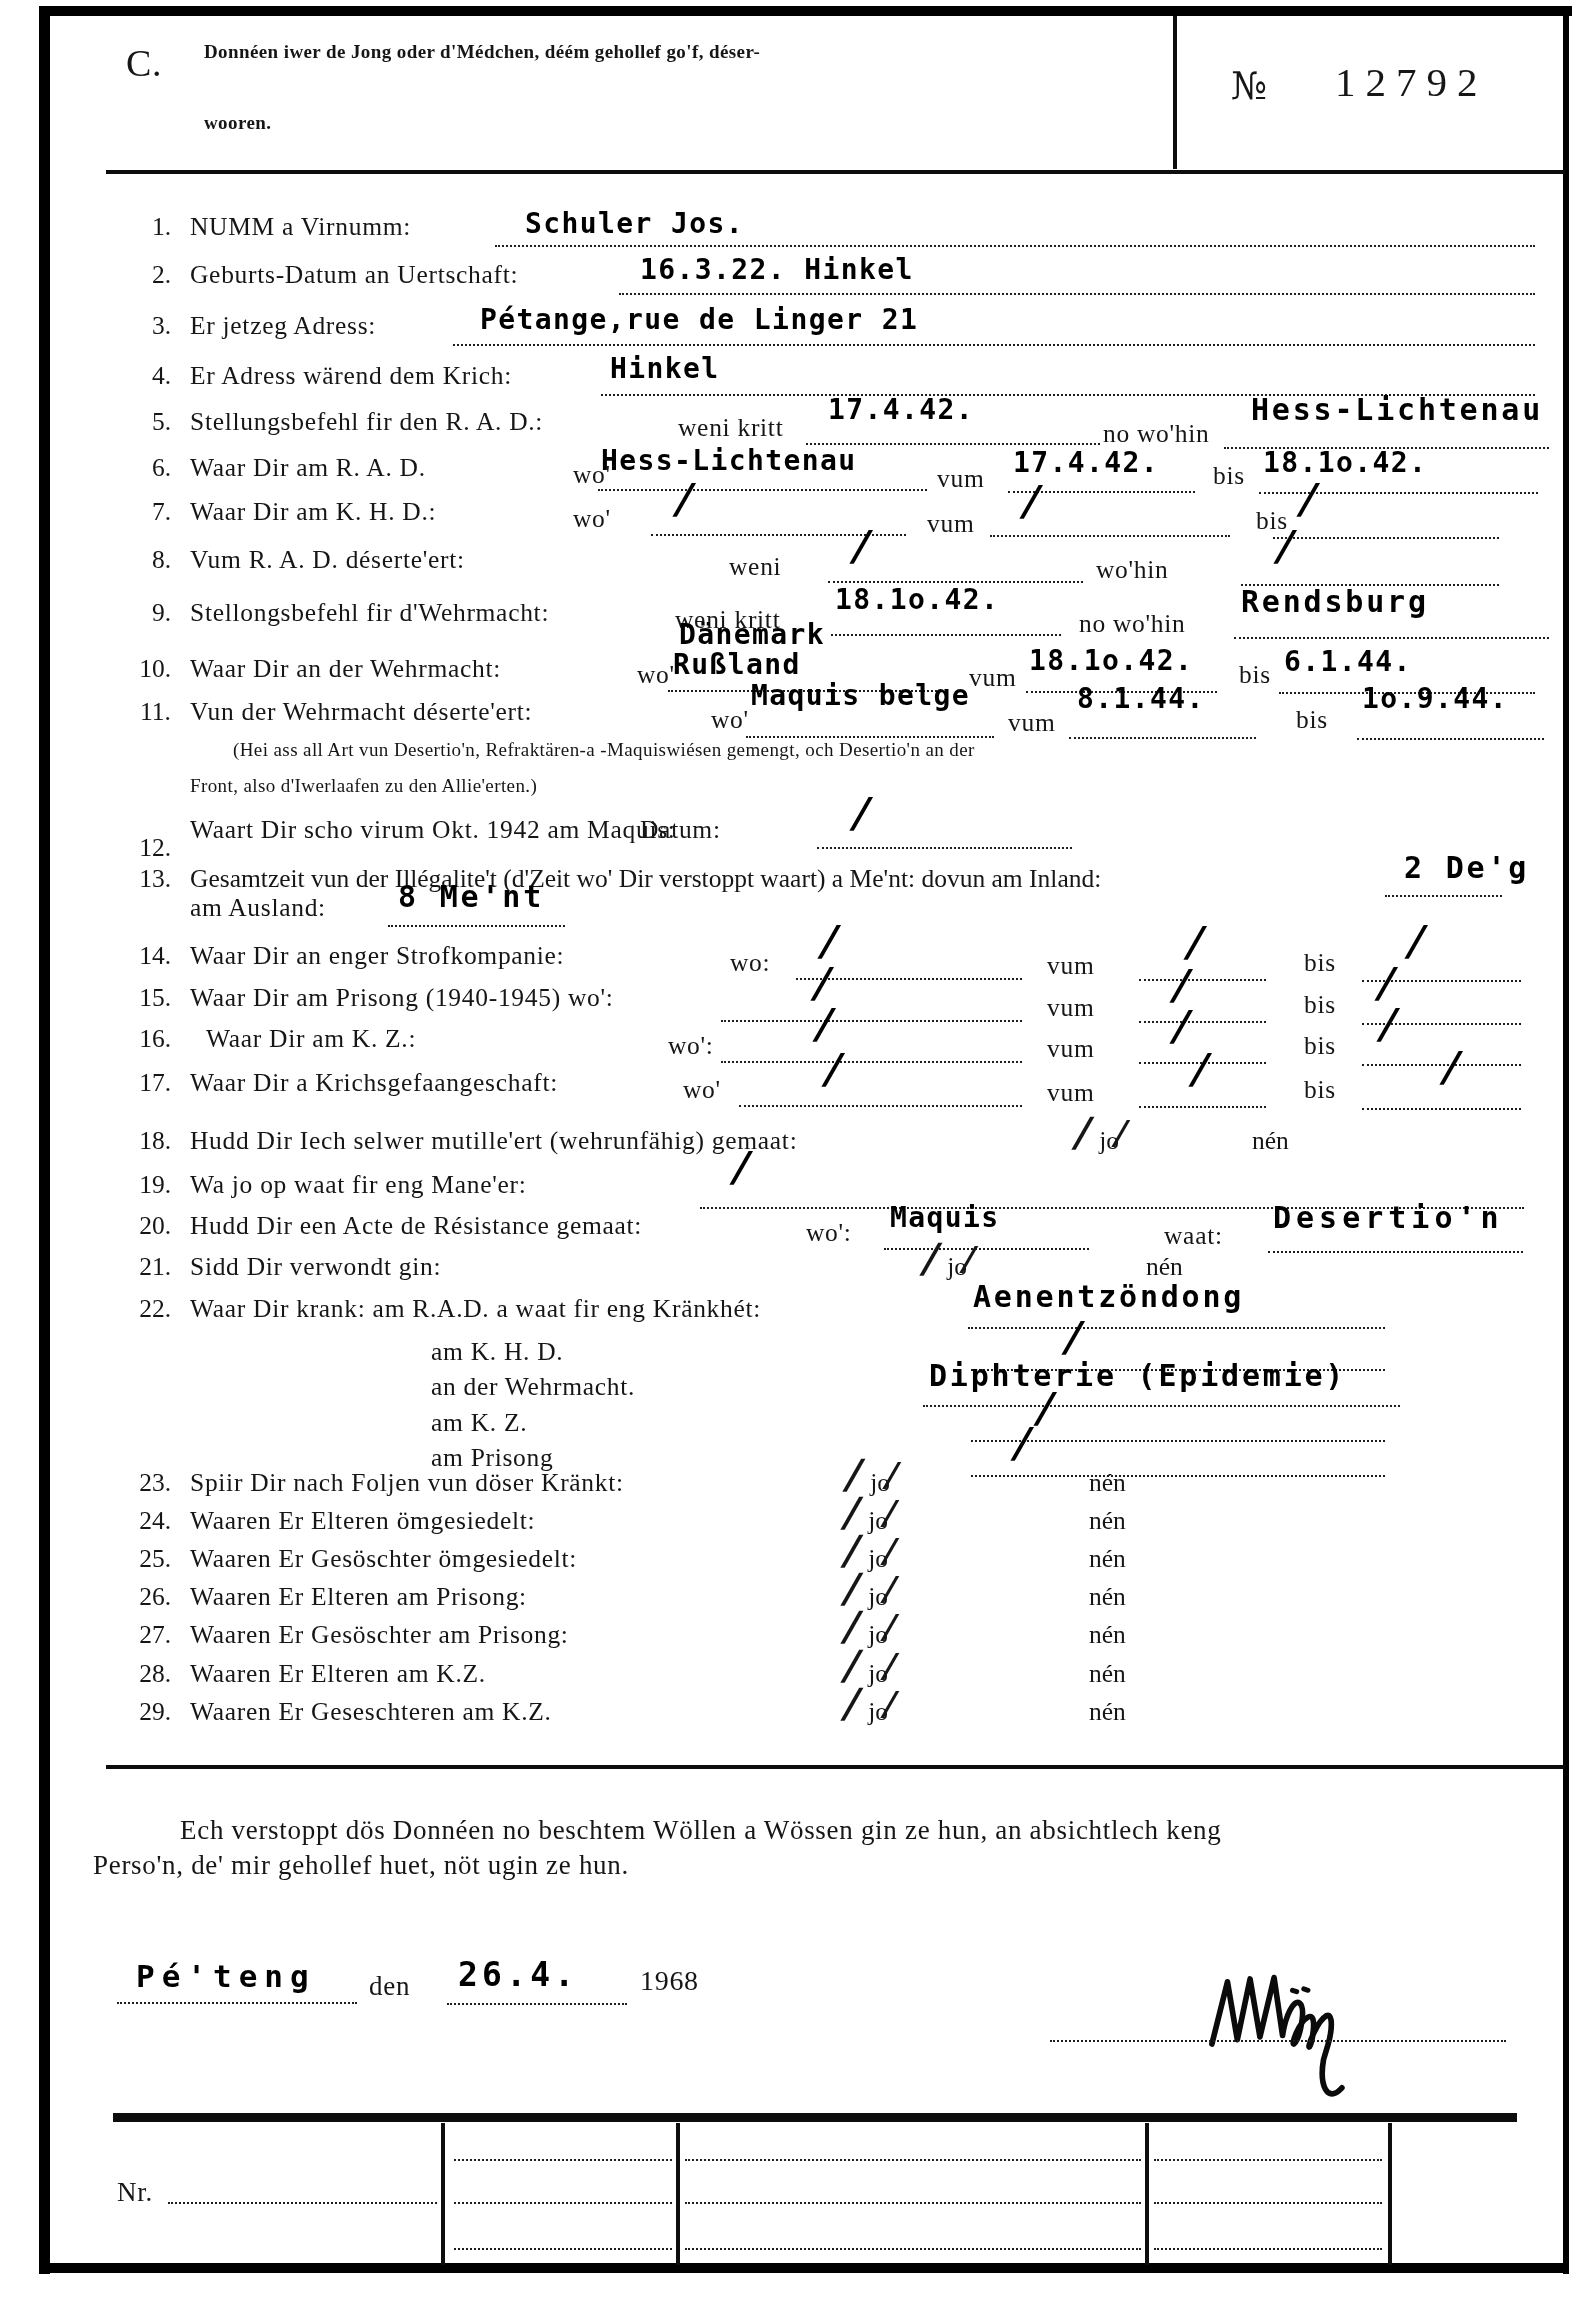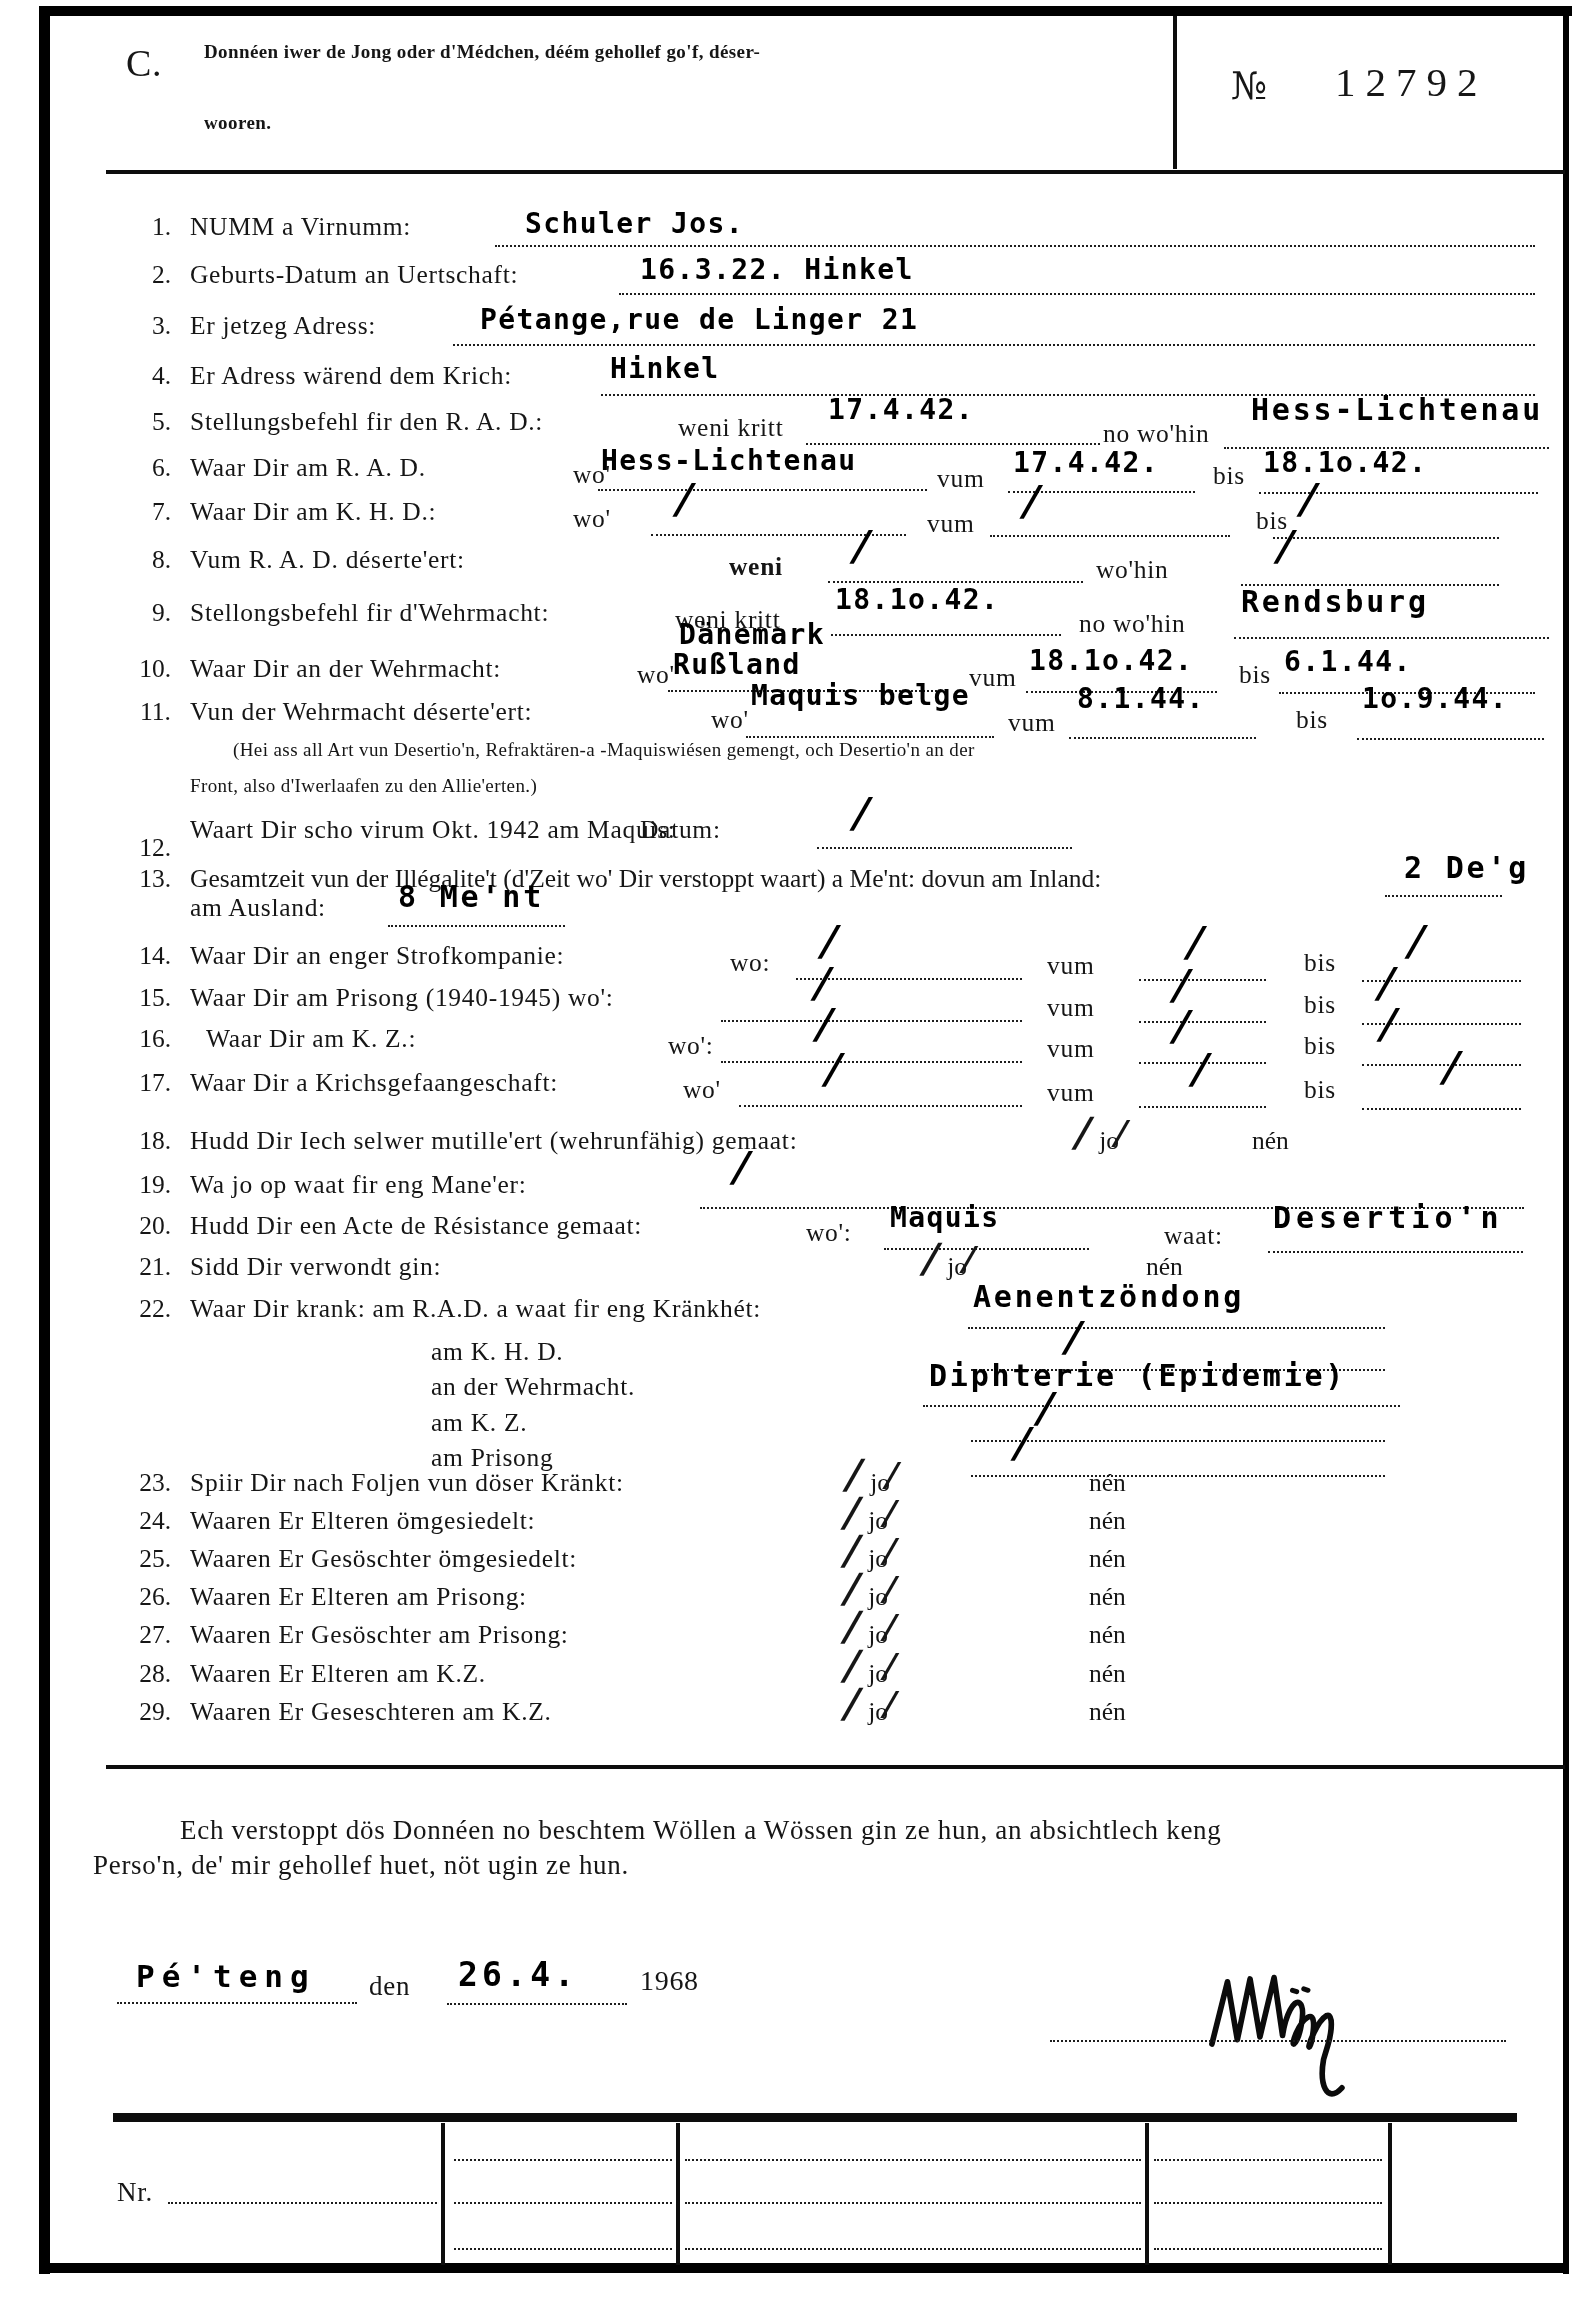--- a/index.html
+++ b/index.html
@@ -98,21 +98,21 @@
   <div class="dot" style="left:651px;top:534px;width:255px;"></div>
   <div class="lab" style="left:927px;top:509px;">vum</div>
   <div class="sl" style="left:1019px;top:477px;">/</div>
   <div class="dot" style="left:990px;top:535px;width:240px;"></div>
   <div class="lab" style="left:1256px;top:506px;">bis</div>
   <div class="sl" style="left:1296px;top:475px;">/</div>
   <div class="dot" style="left:1273px;top:537px;width:226px;"></div>
 
   <div class="num" style="top:545px;">8.</div>
   <div class="lab" style="left:190px;top:545px;">Vum R. A. D. déserte'ert:</div>
-  <div class="lab" style="left:729px;top:552px;font-weight:bold;">weni</div>
+  <div class="lab" style="left:729px;top:552px;">weni</div>
   <div class="sl" style="left:849px;top:522px;">/</div>
   <div class="dot" style="left:828px;top:581px;width:255px;"></div>
   <div class="lab" style="left:1096px;top:555px;">wo'hin</div>
   <div class="sl" style="left:1273px;top:522px;">/</div>
   <div class="dot" style="left:1241px;top:584px;width:258px;"></div>
 
   <div class="num" style="top:598px;">9.</div>
   <div class="lab" style="left:190px;top:598px;">Stellongsbefehl fir d'Wehrmacht:</div>
   <div class="lab" style="left:675px;top:605px;">weni kritt</div>
   <div class="tw" style="left:835px;top:583px;">18.1o.42.</div>

